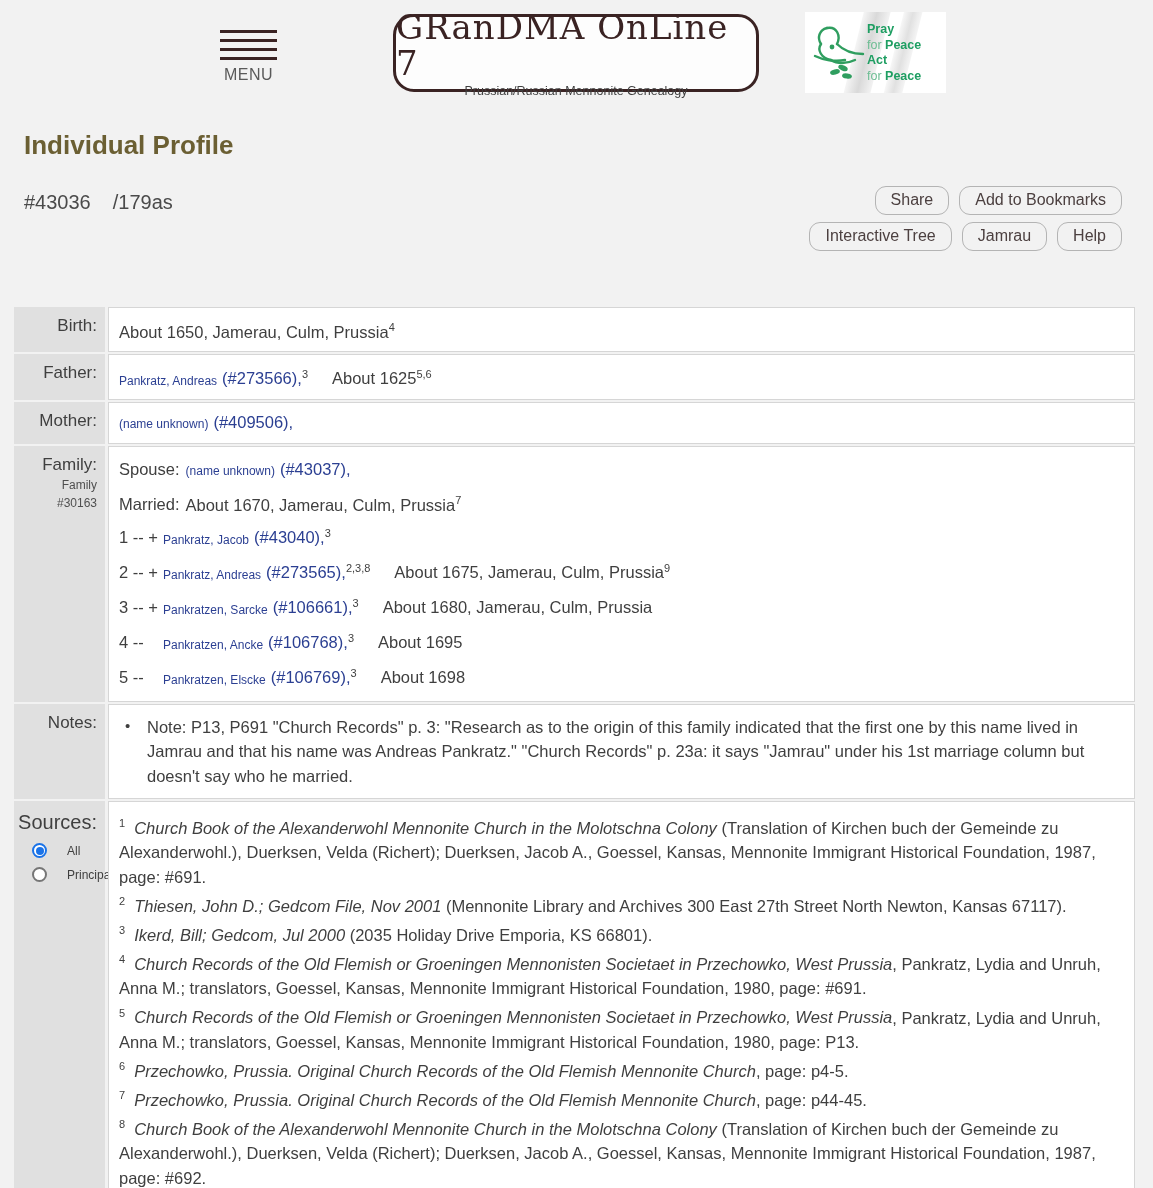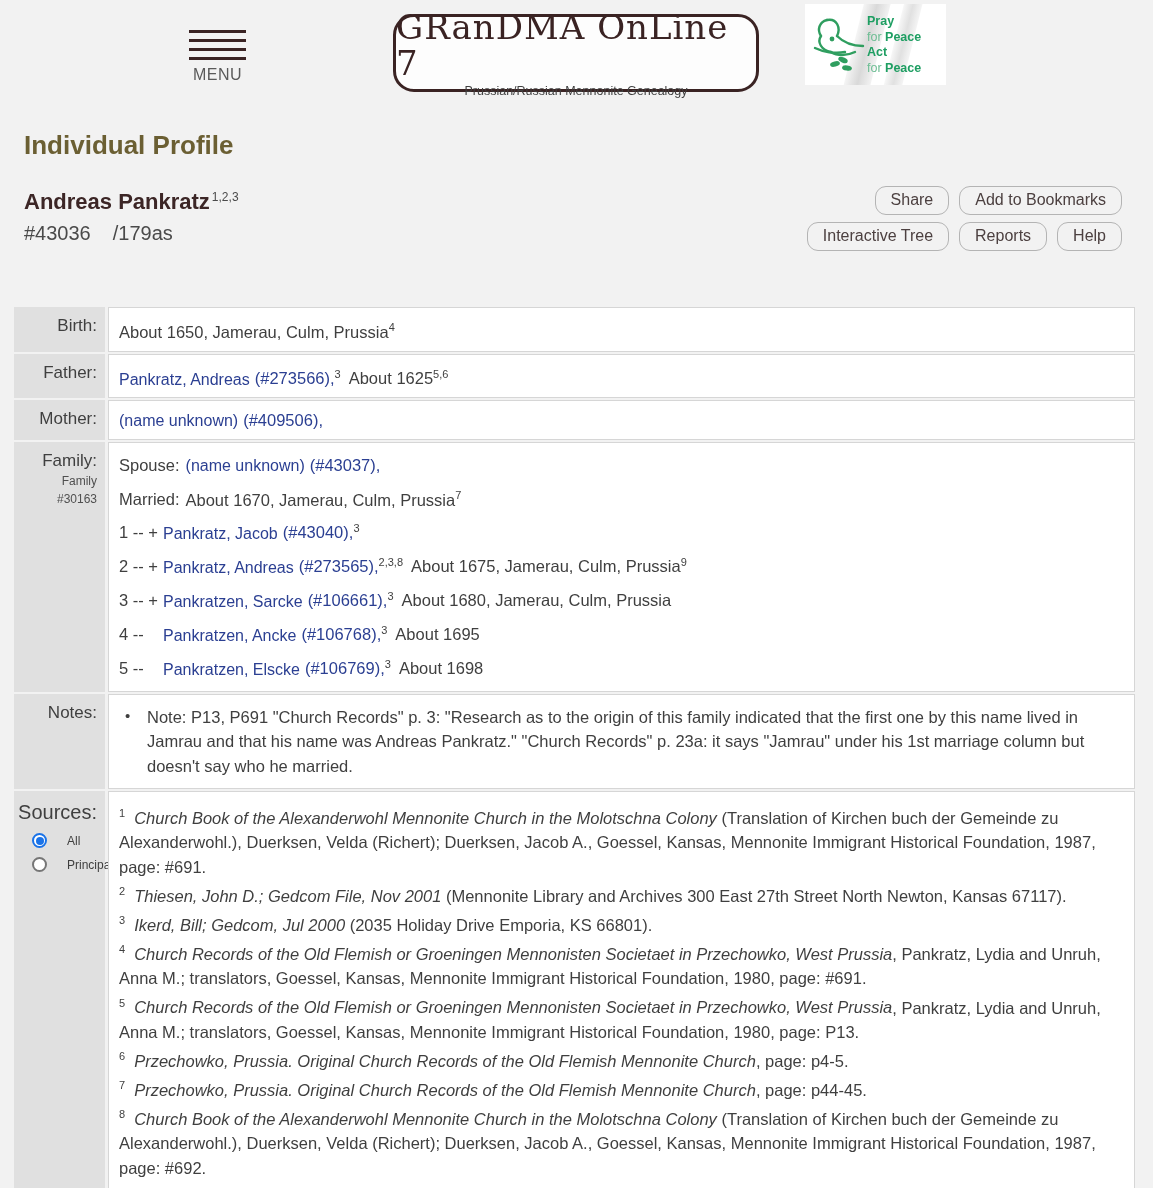--- a/index.html
+++ b/index.html
@@ -5,34 +5,34 @@
   html,body{margin:0;padding:0;}
   body{
     width:1153px;height:1188px;overflow:hidden;
     background:#f2f2f2;
     font-family:"Liberation Sans", sans-serif;
     color:#3f3f3f;
     position:relative;
   }
   
   .header{position:relative;height:104px;}
-  .menu-btn{position:absolute;left:189px;top:30px;width:57px;cursor:pointer;text-align:center;}
+  .menu-btn{position:absolute;left:220px;top:30px;width:57px;cursor:pointer;text-align:center;}
   .menu-bars .bar{height:2.5px;background:#3a2323;margin-bottom:6.5px;}
   .menu-label{font-size:16px;color:#5a5a5a;letter-spacing:.5px;margin-top:2px;}
   .logo-box{
     position:absolute;left:393px;top:14px;width:360px;height:72px;
     border:3px solid #3a2323;border-radius:21px;background:#fdfdfd;
     display:flex;flex-direction:column;align-items:center;justify-content:center;
   }
   .logo-title{
     font-family:"DejaVu Serif","Liberation Serif",serif;
     font-size:34px;color:#3a2323;line-height:36px;letter-spacing:1px;
   }
   .logo-sub{font-size:12.5px;color:#3f3f3f;margin-top:3px;}
-  .peace-logo{position:absolute;left:805px;top:4px;width:141px;height:81px;background:#fff;overflow:hidden;}
+  .peace-logo{position:absolute;left:805px;top:12px;width:141px;height:81px;background:#fff;overflow:hidden;}
   .ribbon{position:absolute;top:-20px;width:26px;height:130px;background:linear-gradient(90deg,#f5f5f5,#d9d9d9,#f2f2f2);transform:rotate(14deg);}
   .ribbon.r1{left:48px;}
   .ribbon.r2{left:88px;width:18px;opacity:.8;}
   .dove{position:absolute;left:2px;top:8px;}
   .peace-text{position:absolute;left:62px;top:10px;font-size:12.5px;line-height:15.5px;color:#2f9e5f;}
   .peace-text .pre{font-weight:400;color:#6dbd93;}
   .peace-text .b{font-weight:700;color:#1e9e62;}
   
   .page-title{
     margin:26px 0 0 24px;font-size:26px;font-weight:600;color:#6b5f33;line-height:30px;
@@ -55,23 +55,23 @@
   .rec-label{
     width:91px;min-width:91px;background:#e0e0e0;text-align:right;
     padding:9px 8px 6px 4px;font-size:17px;color:#3f3f3f;box-sizing:border-box;
     margin-right:3px;
   }
   .rec-content{
     flex:1;background:#fff;border:1px solid #d6d6d6;
     padding:8px 10px 7px 10px;font-size:16.5px;line-height:23px;
   }
   sup{font-size:11px;color:#3f3f3f;}
-  a.plink{color:#2b3f92;text-decoration:none;font-size:16px;cursor:pointer;text-align:right;}
+  a.plink{color:#2b3f92;text-decoration:none;font-size:12px;cursor:pointer;text-align:right;}
   .pid{color:#2b3f92;margin-left:5px;}
-  .after{margin-left:8px;}
+  .after{margin-left:24px;}
   .label-sub{font-size:12px;color:#4f4f4f;line-height:15px;margin-top:3px;}
   .fam-line{line-height:28.5px;}
   .fam-line .flabel{margin-right:6px;}
   .child .prefix{display:inline-block;width:44px;}
   
   .notes-content{padding:10px 12px 10px 10px;}
   .note-item{position:relative;padding-left:28px;line-height:24.5px;}
   .note-item .bullet{position:absolute;left:6px;top:-1px;font-size:15px;}
   
   .sources-label{padding-top:10px;}
@@ -128,33 +128,32 @@
       <div><span class="pre"></span><span class="b">Act</span></div>
       <div><span class="pre">for </span><span class="b">Peace</span></div>
     </div>
   </div>
 </div>
 
 <h1 class="page-title">Individual Profile</h1>
 
 <div class="profile-head">
   <div>
-    <div class="person-name"><span>Andreas Pankratz</span><sup>1,2,3</sup></div>
     <div class="person-ids">
       <span>#43036</span><span class="code">/179as</span>
     </div>
   </div>
   <div class="actions">
     <div class="btn-row">
       <button class="btn">Share</button>
       <button class="btn">Add to Bookmarks</button>
     </div>
     <div class="btn-row">
       <button class="btn">Interactive Tree</button>
-      <button class="btn">Reports</button>
+      <button class="btn">Jamrau</button>
       <button class="btn">Help</button>
     </div>
   </div>
 </div>
 
 <div class="rec-table">
 
   <div class="rec-row">
     <div class="rec-label">Birth:</div>
     <div class="rec-content"><span>About 1650, Jamerau, Culm, Prussia</span><sup>4</sup></div>

